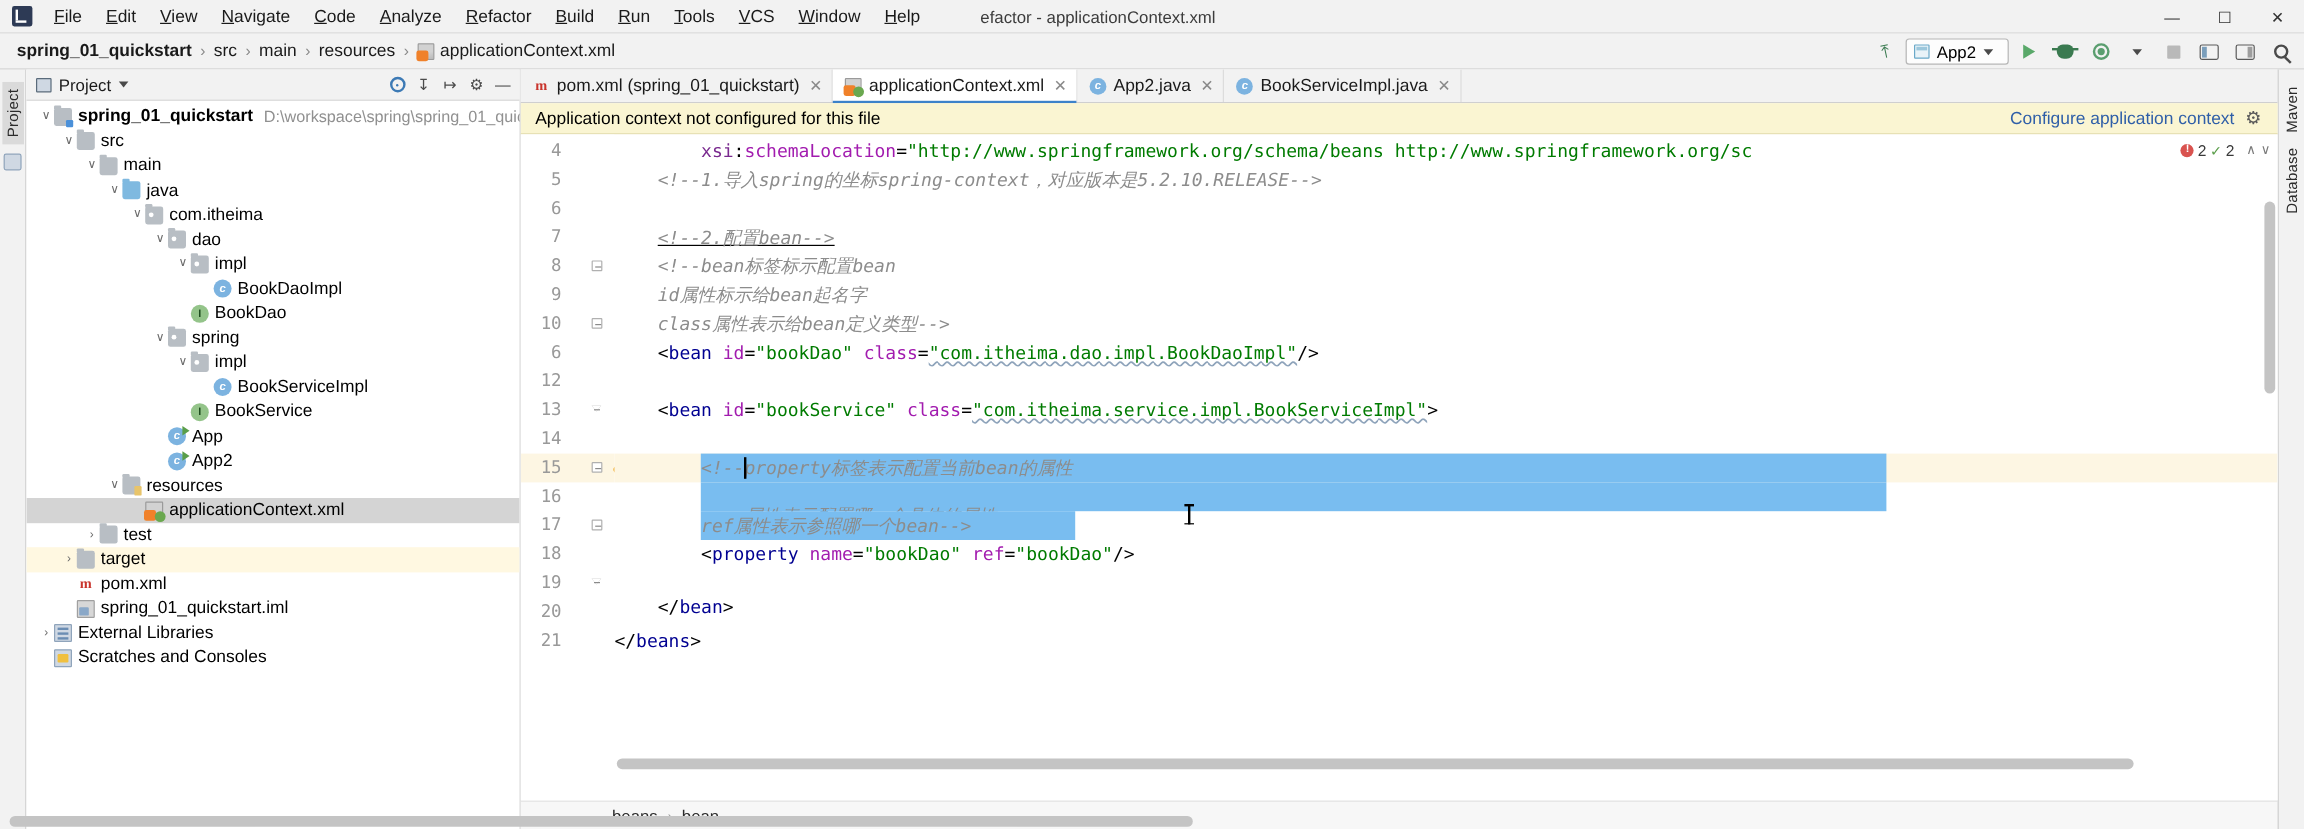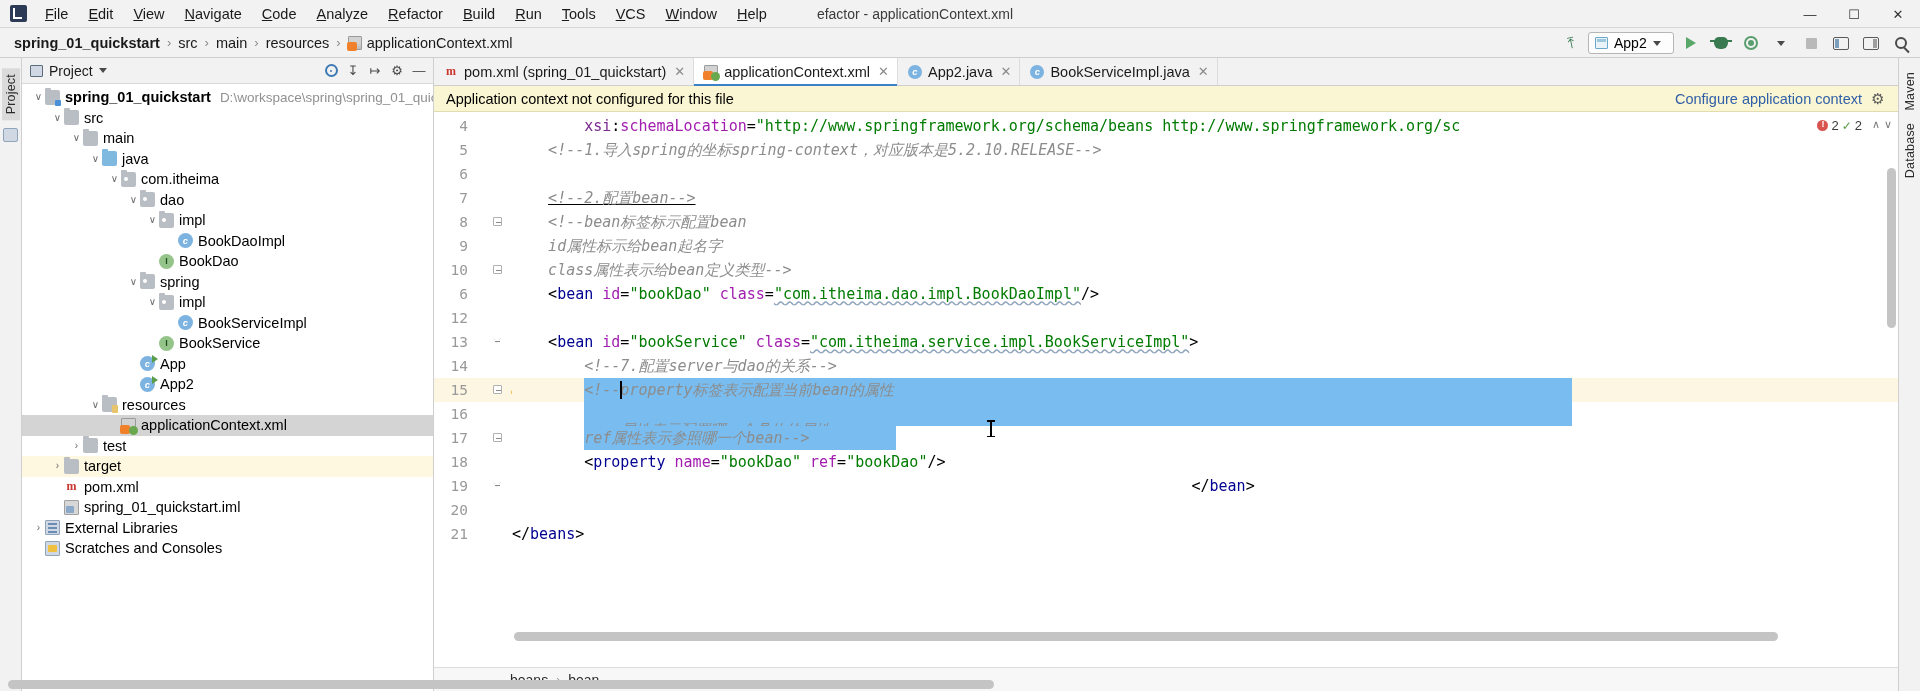--- a/index.html
+++ b/index.html
@@ -547,31 +547,30 @@
             <div class="cline" style="top: 2px; padding-left: 72.24px;"><span class="tok-ns">xsi</span><span class="tok-punct">:</span><span class="tok-attr">schemaLocation</span><span class="tok-punct">=</span><span class="tok-str">"http://www.springframework.org/schema/beans http://www.springframework.org/sc</span></div>
             <div class="cline" style="top: 26px; padding-left: 36.12px;"><span class="tok-cmt">&lt;!--1.导入spring的坐标spring-context，对应版本是5.2.10.RELEASE--&gt;</span></div>
             <div class="cline" style="top: 50px; padding-left: 0px;"></div>
             <div class="cline" style="top: 74px; padding-left: 36.12px; text-decoration: underline;"><span class="tok-cmt">&lt;!--2.配置bean--&gt;</span></div>
             <div class="cline" style="top: 122px; padding-left: 36.12px;"><span class="tok-cmt">id属性标示给bean起名字</span></div>
             <div class="cline" style="top: 98px; padding-left: 36.12px;"><span class="tok-cmt">&lt;!--bean标签标示配置bean</span></div>
             <div class="cline" style="top: 146px; padding-left: 36.12px;"><span class="tok-cmt">class属性表示给bean定义类型--&gt;</span></div>
             <div class="cline" style="top: 170px; padding-left: 36.12px;"><span class="tok-punct">&lt;</span><span class="tok-tag">bean</span><span class="tok-punct"> </span><span class="tok-attr">id</span><span class="tok-punct">=</span><span class="tok-str">"bookDao"</span><span class="tok-punct"> </span><span class="tok-attr">class</span><span class="tok-punct">=</span><span class="tok-str squiggle">"com.itheima.dao.impl.BookDaoImpl"</span><span class="tok-punct">/&gt;</span></div>
             <div class="cline" style="top: 194px; padding-left: 0px;"></div>
             <div class="cline" style="top: 218px; padding-left: 36.12px;"><span class="tok-punct">&lt;</span><span class="tok-tag">bean</span><span class="tok-punct"> </span><span class="tok-attr">id</span><span class="tok-punct">=</span><span class="tok-str">"bookService"</span><span class="tok-punct"> </span><span class="tok-attr">class</span><span class="tok-punct">=</span><span class="tok-str squiggle">"com.itheima.service.impl.BookServiceImpl"</span><span class="tok-punct">&gt;</span></div>
-            <div class="cline" style="top: 242px; padding-left: 72.24px;"><span class="tok-cmt">&lt;!--7.配置server与dao的关系--&gt;</span></div>
             <div class="cur-line-bg" style="top: 266px;"></div>
             <div class="sel-bg" style="left: 72.24px; top: 266px; width: 987.76px; height: 24px;"></div>
             <div class="cline" style="top: 266px; padding-left: 72.24px;"><span class="tok-cmt">&lt;!--property标签表示配置当前bean的属性</span></div>
             <div class="cursor-caret" style="left: 108.36px; top: 269px; height: 18px;"></div>
             <div class="sel-bg" style="left: 72.24px; top: 290px; width: 987.76px; height: 24px;"></div>
             <div class="cline" style="top: 306px; padding-left: 72.24px;"><span class="tok-cmt">name属性表示配置哪一个具体的属性</span></div>
             <div class="sel-bg" style="left: 72.24px; top: 314px; width: 312px; height: 24px;"></div>
             <div class="cline" style="top: 314px; padding-left: 72.24px;"><span class="tok-cmt">ref属性表示参照哪一个bean--&gt;</span></div>
             <div class="cline" style="top: 338px; padding-left: 72.24px;"><span class="tok-punct">&lt;</span><span class="tok-tag">property</span><span class="tok-punct"> </span><span class="tok-attr">name</span><span class="tok-punct">=</span><span class="tok-str">"bookDao"</span><span class="tok-punct"> </span><span class="tok-attr">ref</span><span class="tok-punct">=</span><span class="tok-str">"bookDao"</span><span class="tok-punct">/&gt;</span></div>
-            <div class="cline" style="top: 362px; padding-left: 36.12px; text-align: center;"><span class="tok-punct">&lt;/</span><span class="tok-tag">bean</span><span class="tok-punct">&gt;</span></div>
+            <div class="cline" style="top: 382px; padding-left: 36.12px;"><span class="tok-punct">&lt;/</span><span class="tok-tag">bean</span><span class="tok-punct">&gt;</span></div>
             <div class="cline" style="top: 386px; padding-left: 0px;"></div>
             <div class="cline" style="top: 410px; padding-left: 0px;"><span class="tok-punct">&lt;/</span><span class="tok-tag">beans</span><span class="tok-punct">&gt;</span></div>
           </div>
 
         <div class="err-badge">
           <span class="dot-red"></span>
           <span>2</span>
           <span class="chk-green">✓</span>
           <span>2</span>
         </div>

